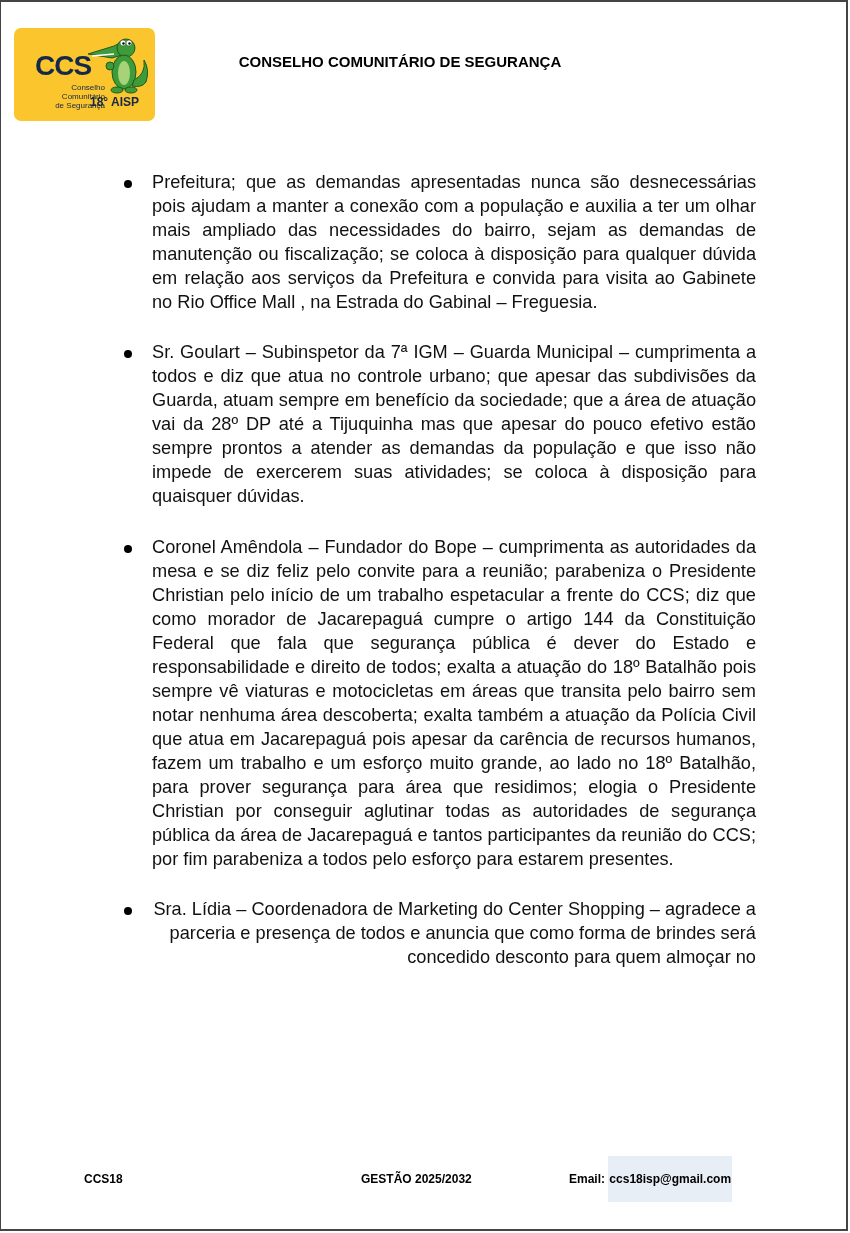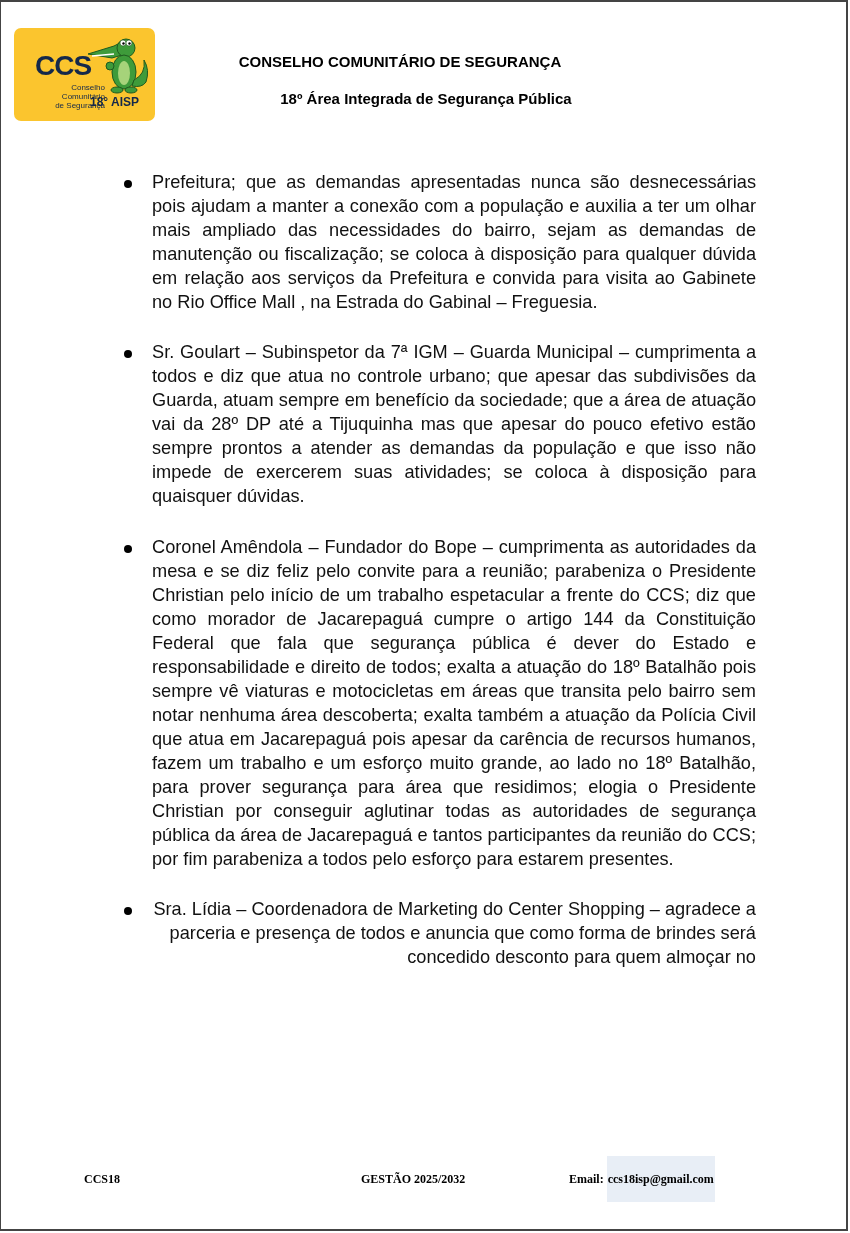--- a/index.html
+++ b/index.html
@@ -45,21 +45,21 @@
   }
   .item { position: relative; padding-left: 33px; margin-bottom: 26.4px; text-align: justify; }
   .bullet {
     position: absolute; left: 5px; top: 10px; width: 8px; height: 8px; border-radius: 50%; background: #000;
   }
   .item-text { text-align: justify; }
   .item-last .item-text { text-align: right; }
 
   .footer {
     position: absolute; top: 1170px; left: 0; width: 850px; height: 16px;
-    font-family: Liberation Serif, serif; font-weight: bold; font-size: 12px; color: #000;
+    font-family: Liberation Sans, sans-serif; font-weight: bold; font-size: 12px; color: #000;
   }
   .f-left { position: absolute; left: 83px; }
   .f-mid { position: absolute; left: 360px; }
   .f-right { position: absolute; left: 568px; }
   .email { background: #e8eef6; padding: 16px 1px; font-weight: bold; }
 </style>
 </head>
 <body>
 
 <div class="page">
@@ -91,21 +91,20 @@
       <circle cx="26" cy="32" r="4" fill="#3e9b3a" stroke="#1f5a1f" stroke-width="1"></circle>
 
       <ellipse cx="33" cy="56" rx="6" ry="3" fill="#3e9b3a" stroke="#1f5a1f" stroke-width="1"></ellipse>
       <ellipse cx="47" cy="56" rx="6" ry="3" fill="#3e9b3a" stroke="#1f5a1f" stroke-width="1"></ellipse>
     </svg>
   </div>
 
   <div class="hdr-title">
     <span>CONSELHO COMUNITÁRIO DE SEGURANÇA</span>
   </div>
-  <div class="hdr-sub">18º Área Integrada de Segurança Pública</div>
 
   <div class="content">
     <div class="item">
       <span class="bullet"></span>
       <div class="item-text">Prefeitura; que as demandas apresentadas nunca são desnecessárias pois ajudam a manter a conexão com a população e auxilia a ter um olhar mais ampliado das necessidades do bairro, sejam as demandas de manutenção ou fiscalização; se coloca à disposição para qualquer dúvida em relação aos serviços da Prefeitura e convida para visita ao Gabinete no Rio Office Mall , na Estrada do Gabinal – Freguesia.</div>
     </div>
     <div class="item">
       <span class="bullet"></span>
       <div class="item-text">Sr. Goulart – Subinspetor da 7ª IGM – Guarda Municipal – cumprimenta a todos e diz que atua no controle urbano; que apesar das subdivisões da Guarda,  atuam sempre em benefício da sociedade; que a área de atuação vai da 28º DP até a Tijuquinha mas que apesar do pouco efetivo estão sempre prontos a atender as demandas da população e que isso não impede de exercerem suas atividades; se coloca à disposição para quaisquer dúvidas.</div>
     </div>

